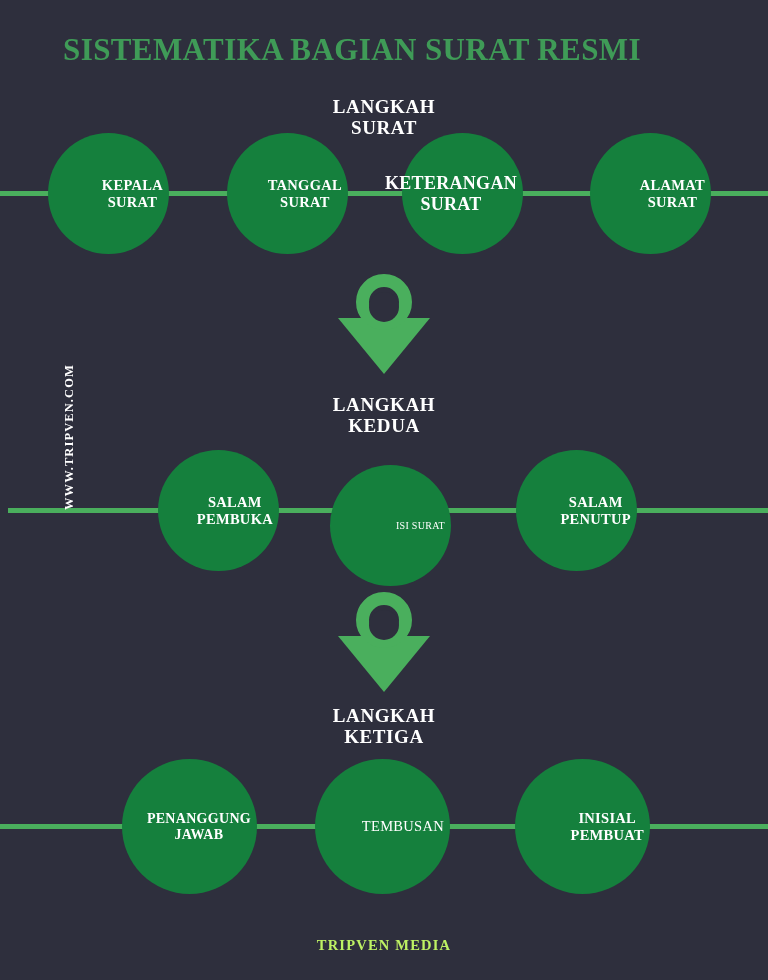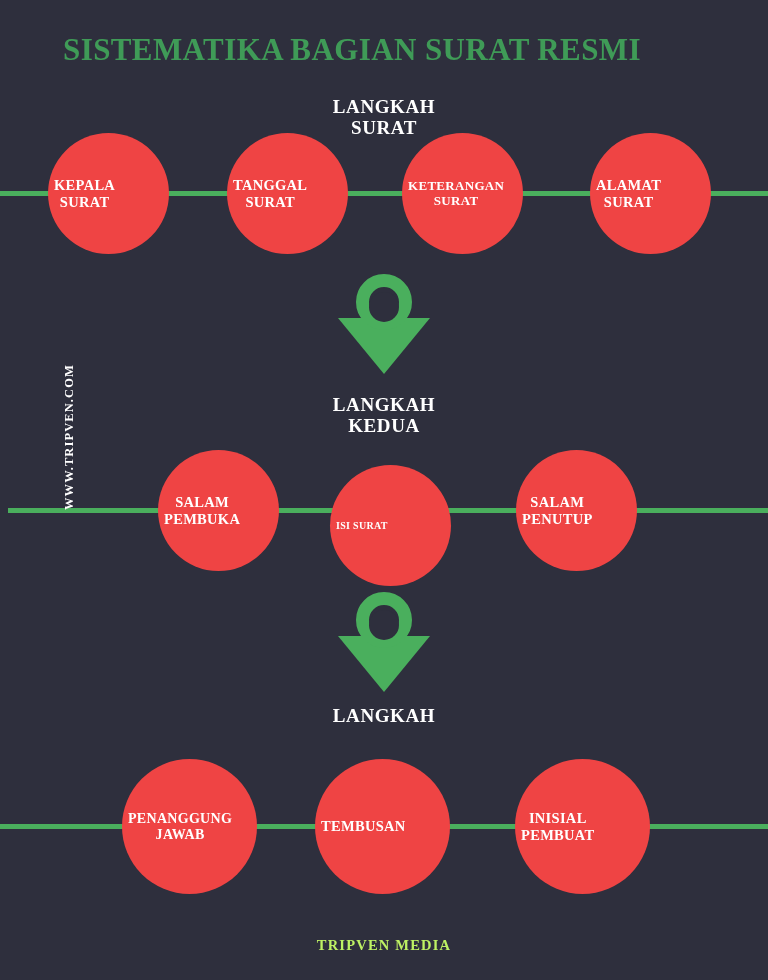--- a/index.html
+++ b/index.html
@@ -62,27 +62,27 @@
     position: absolute;
     left: 0;
     width: 768px;
     height: 5px;
     background: #4aaf5d;
   }
 
   .node {
     position: absolute;
     border-radius: 50%;
-    background: #ef4444;
+    background: #15803d;
     display: flex;
     align-items: center;
-    justify-content: flex-start;
+    justify-content: flex-end;
     text-align: center;
     color: #ffffff;
-    font-weight: bold;
+    font-weight: normal;
     line-height: 1.13;
     letter-spacing: 0.3px;
   }
   .node span { display: block; padding: 0 6px; }
 
   
   .arrow {
     position: absolute;
     width: 92px;
     height: 100px;
@@ -166,21 +166,21 @@
     <div class="line" style="top:58px;"></div>
 
     <div class="node" style="left:48px;  top:0;  width:121px; height:121px; font-size:14.5px;">
       <span><b>KEPALA</b><br><b>SURAT</b></span>
     </div>
 
     <div class="node" style="left:227px; top:0;  width:121px; height:121px; font-size:14.5px;">
       <span><b>TANGGAL</b><br><b>SURAT</b></span>
     </div>
 
-    <div class="node" style="left:402px; top:0;  width:121px; height:121px; font-size:13px;">
+    <div class="node" style="left:402px; top:0;  width:121px; height:121px; font-size:18px;">
       <span><b>KETERANGAN</b><br><b>SURAT</b></span>
     </div>
 
     <div class="node" style="left:590px; top:0;  width:121px; height:121px; font-size:14.5px;">
       <span><b>ALAMAT</b><br><b>SURAT</b></span>
     </div>
   </div>
 
   <div class="arrow" style="left:338px; top:274px;">
     <div class="tri"></div>
@@ -212,20 +212,21 @@
   <div class="watermark">WWW.TRIPVEN.COM</div>
 
   <div class="arrow" style="left:338px; top:592px;">
     <div class="tri"></div>
     <div class="ring"></div>
     <div class="tri-mask"></div>
   </div>
 
   <div class="step-label" style="top:705px;">
     <span>LANGKAH</span>
+    <span class="l2">KETIGA</span>
   </div>
 
   <div class="row" style="top:759px; height:135px;">
     <div class="line" style="top:65px;"></div>
 
     <div class="node" style="left:122px; top:0; width:135px; height:135px; font-size:14px;">
       <span><b>PENANGGUNG</b><br><b>JAWAB</b></span>
     </div>
 
     <div class="node" style="left:315px; top:0; width:135px; height:135px; font-size:14.5px;">

